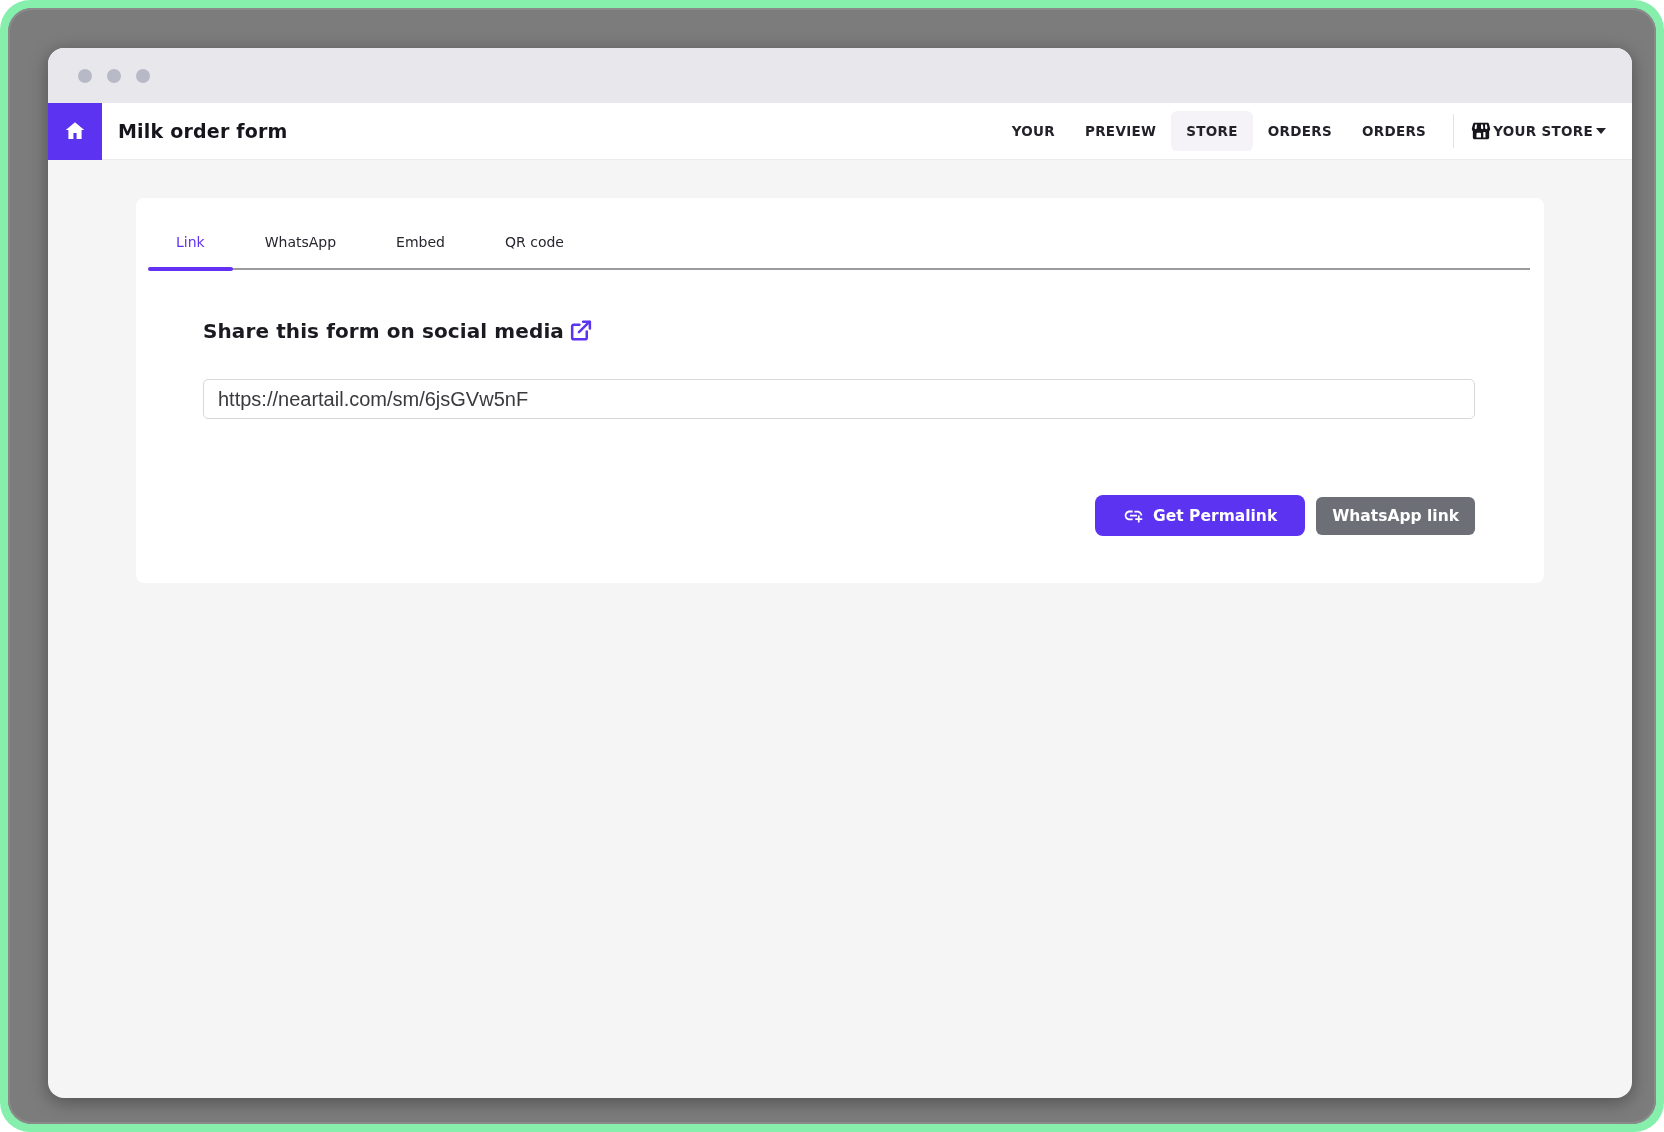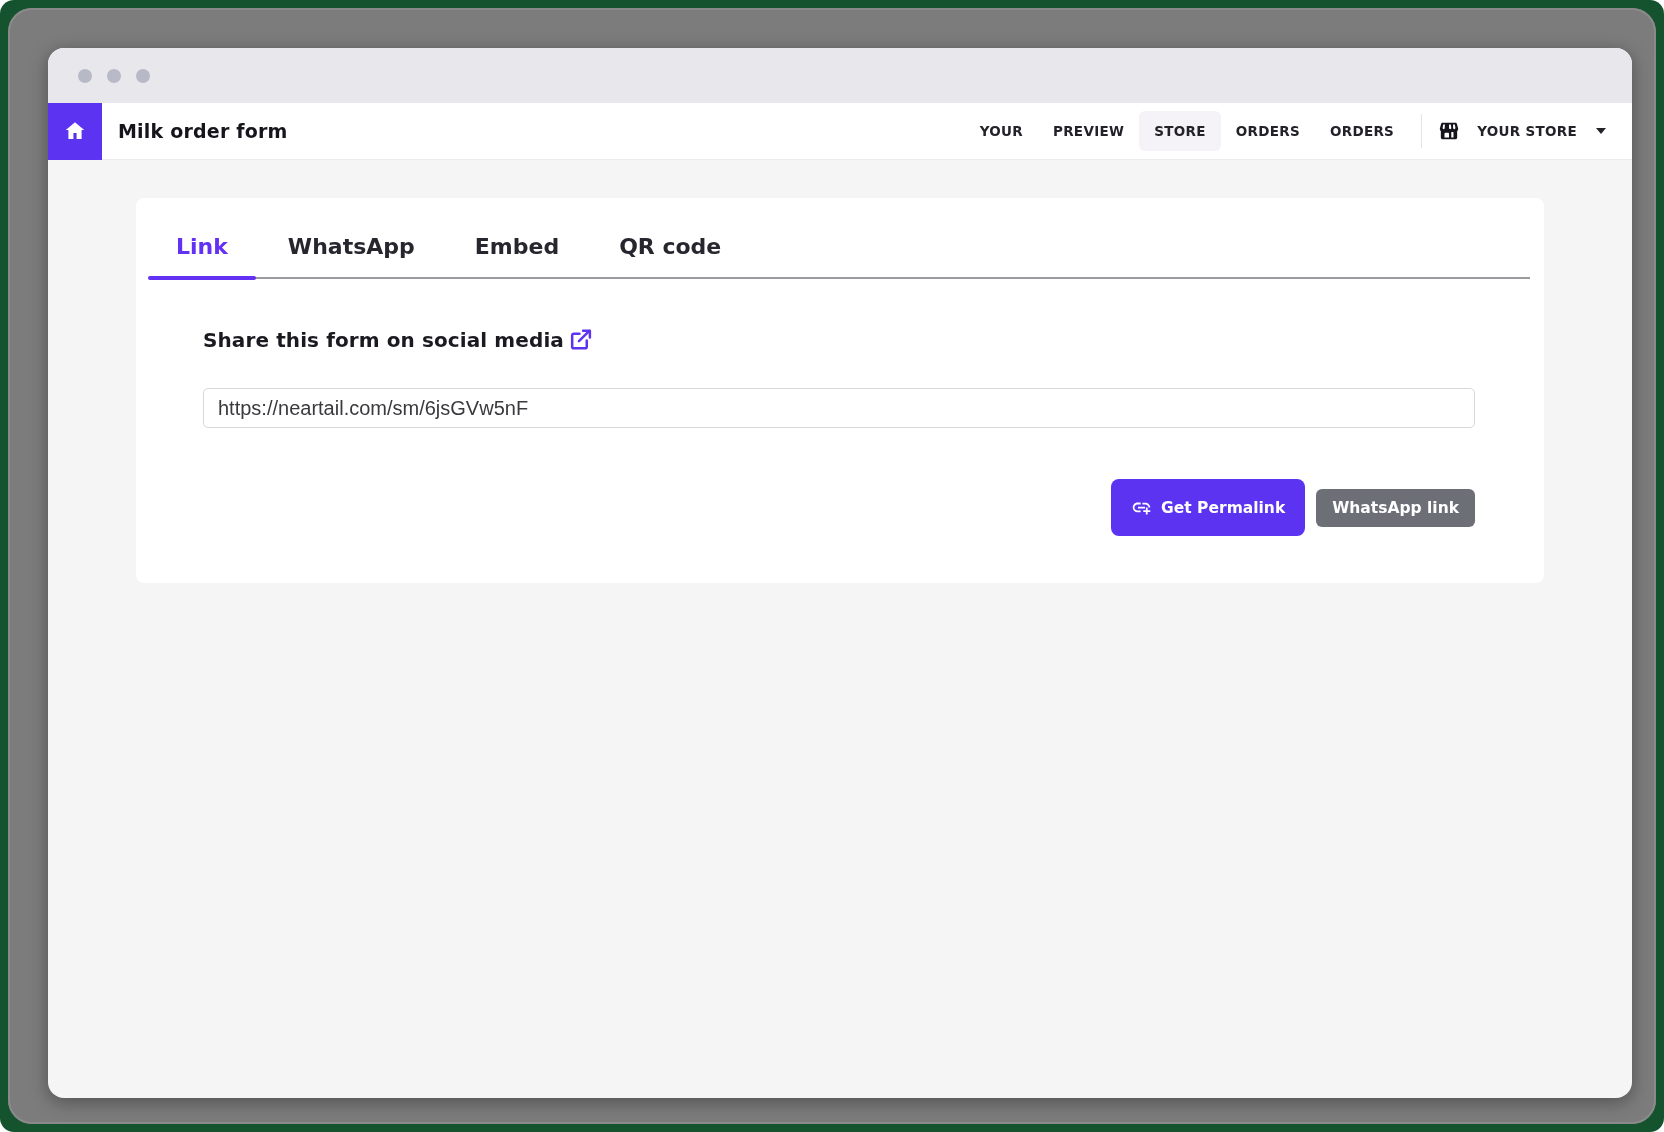--- a/index.html
+++ b/index.html
@@ -1,20 +1,20 @@
 <!DOCTYPE html>
 <html><head>
 <meta charset="utf-8">
 <style>
   * { margin: 0; padding: 0; box-sizing: border-box; }
   html, body { width: 1664px; height: 1132px; background: #ffffff; }
   body { font-family: "DejaVu Sans", sans-serif; position: relative; }
 
   .outer-frame {
-    position: absolute; inset: 0; background: #14532d; border-radius: 14px;
+    position: absolute; inset: 0; background: #86efac; border-radius: 30px;
   }
   .gray-frame {
     position: absolute; inset: 8px; background: #7c7c7c; border-radius: 24px;
     box-shadow: inset 0 0 0 2px #8a8a8a;
   }
   .window {
     position: absolute; left: 40px; top: 40px; width: 1584px; height: 1050px;
     border-radius: 16px; background: #f5f5f6; overflow: hidden;
     box-shadow: 0 4px 18px rgba(0,0,0,0.35);
   }
@@ -42,41 +42,41 @@
     font-size: 19px; font-weight: 700; color: #16151c; margin-left: 16px;
     letter-spacing: 0.2px;
   }
   .header-spacer { flex: 1; }
   .nav-item {
     font-size: 13.5px; font-weight: 600; color: #232229; letter-spacing: 0.3px;
     padding: 12px 15px; border-radius: 6px; cursor: pointer; white-space: nowrap;
   }
   .nav-item.active { background: #f5f3f8; }
   .header-divider { width: 1px; height: 34px; background: #e3e3e7; margin: 0 16px 0 12px; }
-  .store-block { display: flex; align-items: center; gap: 17px; cursor: pointer; margin-right: 26px; }
+  .store-block { display: flex; align-items: center; gap: 1px; cursor: pointer; margin-right: 26px; }
   .store-label { font-size: 13.5px; font-weight: 600; color: #232229; letter-spacing: 0.3px; white-space: nowrap; }
   .caret-down {
     width: 0; height: 0; border-left: 5px solid transparent; border-right: 5px solid transparent;
     border-top: 6px solid #232229; margin-left: 2px;
   }
 
   
   .content { padding: 38px 0 0 0; }
   .card {
     background: #ffffff; border-radius: 8px; margin: 0 88px 0 88px;
     height: 385px; position: relative;
   }
 
   .tabs-row {
     display: flex; align-items: flex-end; margin: 0 14px 0 22px; padding-top: 36px;
     border-bottom: 2px solid #9b9b9f;
   }
   .tab {
-    font-size: 22px; color: #27262e; padding: 0 18px 18px 18px; margin-right: 24px;
-    cursor: pointer; position: relative; font-weight: 700;
+    font-size: 14px; color: #27262e; padding: 0 18px 18px 18px; margin-right: 24px;
+    cursor: pointer; position: relative; font-weight: 400;
   }
   .tab.active { color: #6231f4; }
   .tab.active::after {
     content: ""; position: absolute; left: -10px; right: -10px; bottom: -2.5px;
     height: 3.5px; background: #6231f4; border-radius: 2px;
   }
 
   .panel-heading-row {
     display: flex; align-items: center; gap: 4px; margin: 48px 0 0 67px;
   }
@@ -91,21 +91,21 @@
 
   .button-row {
     position: absolute; right: 69px; bottom: 47px; display: flex; align-items: center; gap: 11px;
   }
   .btn {
     display: inline-flex; align-items: center; justify-content: center; gap: 9px;
     color: #ffffff; font-family: "DejaVu Sans", sans-serif; font-weight: 600;
     cursor: pointer; border: none; white-space: nowrap;
   }
   .btn-permalink {
-    background: #5b33f1; height: 57px; padding: 0 20px; border-radius: 8px; font-size: 15.5px;
+    background: #5b33f1; height: 41px; padding: 0 28px; border-radius: 8px; font-size: 15.5px;
   }
   .btn-prefill {
     background: #6c7076; height: 38px; padding: 0 16px; border-radius: 6px; font-size: 15.5px;
   }
 </style>
 </head>
 <body>
 
 <div class="outer-frame">
   <div class="gray-frame">

